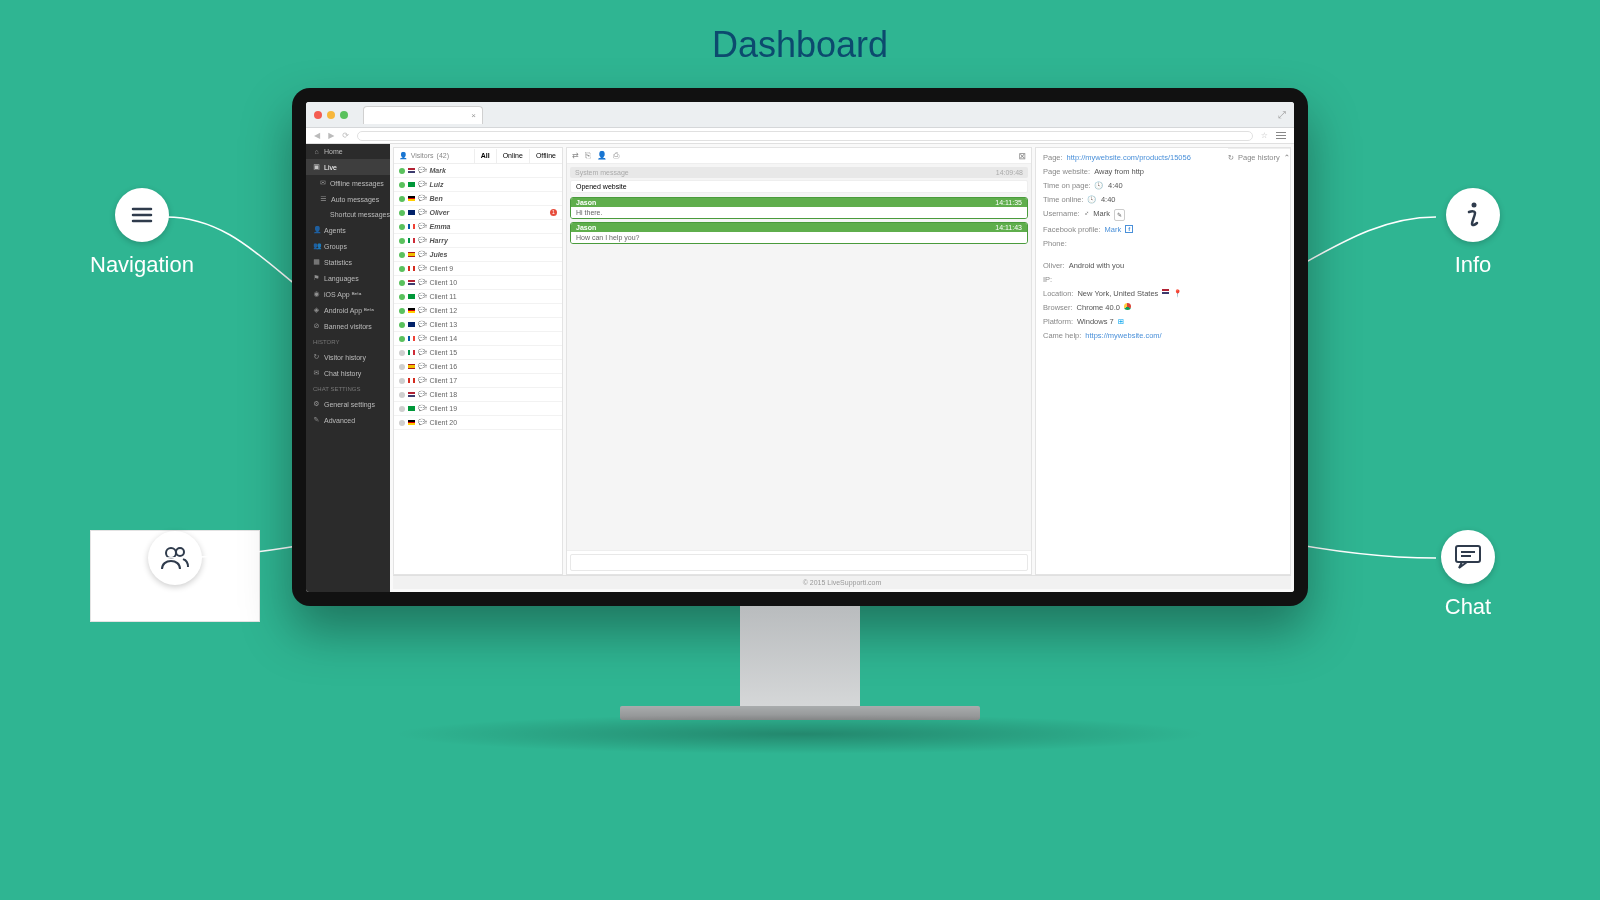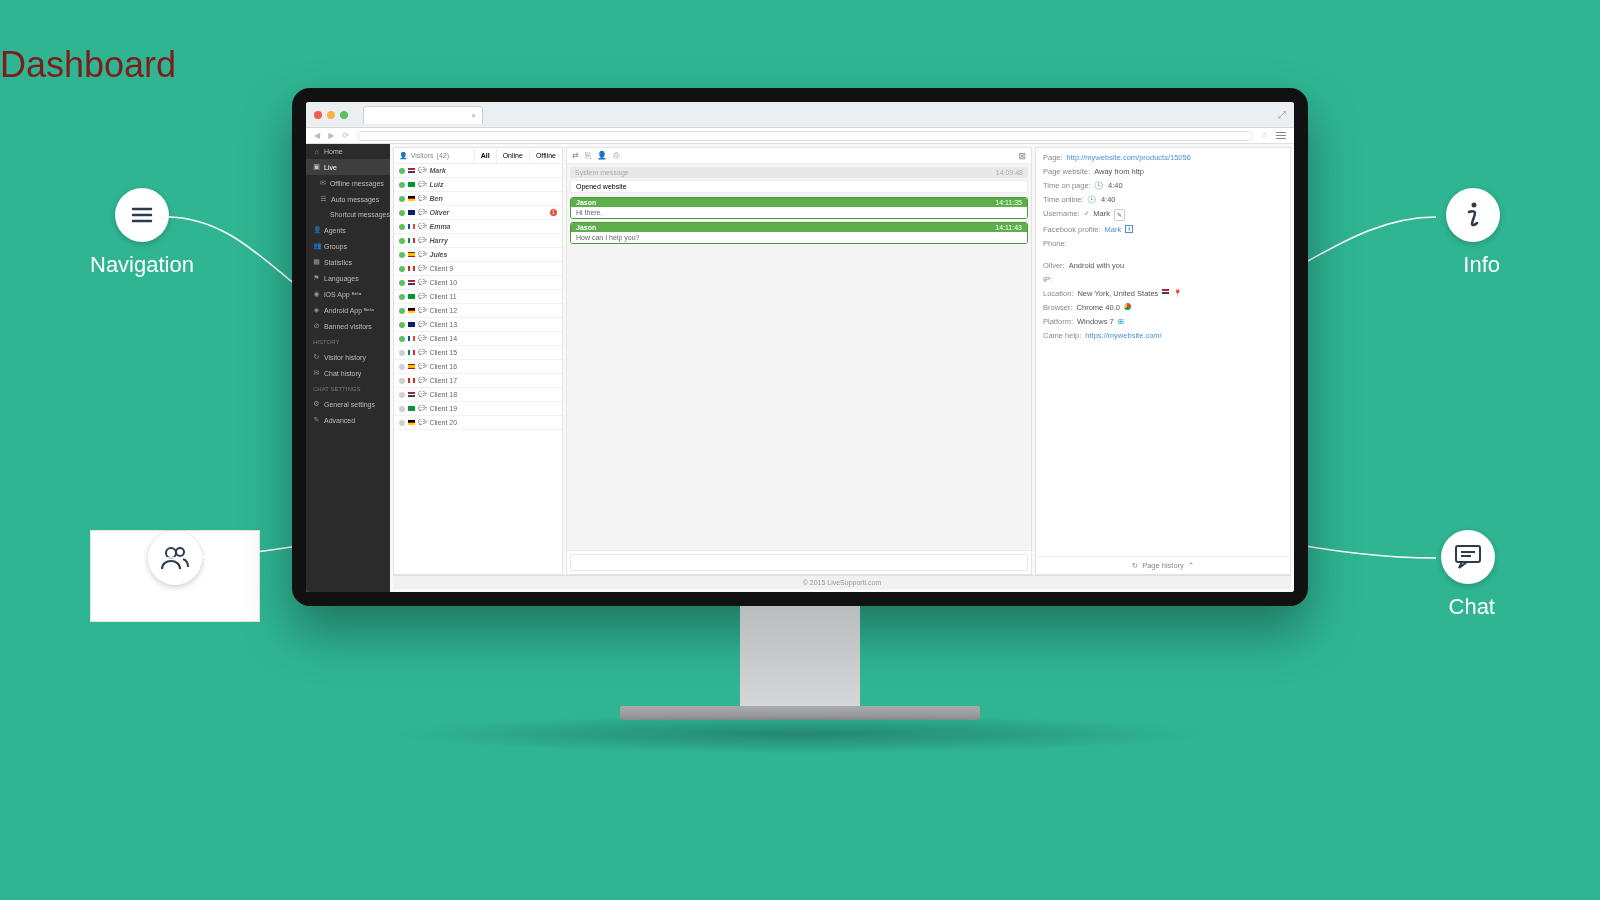--- a/index.html
+++ b/index.html
@@ -1,20 +1,20 @@
 <!DOCTYPE html>
 <html><head>
 <meta charset="utf-8">
 <style>
   * { box-sizing: border-box; margin: 0; padding: 0; font-family: -apple-system, Arial, sans-serif; }
   body { width: 1600px; height: 900px; background: #2fb592; position: relative; overflow: hidden; }
-  .page-title { position: absolute; top: 24px; left: 0; right: 0; color: #7f1d1d; font-size: 36px; font-weight: 300; margin-top: 20px; }
-  
-  
-  .callout { position: absolute; text-align: right; color: #fff; }
+  .page-title { position: absolute; top: 24px; left: 0; right: 0; text-align: center; color: #0c4a6e; font-size: 36px; font-weight: 300; }
+  
+  
+  .callout { position: absolute; text-align: center; color: #fff; }
   .callout-circle { width: 54px; height: 54px; border-radius: 50%; background: #fff; margin: 0 auto 10px; display: flex; align-items: center; justify-content: center; color: #444; box-shadow: 0 2px 6px rgba(0,0,0,.2);}
   .callout-label { font-size: 22px; font-weight: 300; }
   .callout.nav   { top: 188px; left: 90px; }
   .callout.info  { top: 188px; right: 100px; }
   .callout.visitors { top: 530px; left: 90px; }
   .callout.chat  { top: 530px; right: 105px; }
   
   .connector { position:absolute; pointer-events:none; }
 
   
@@ -87,21 +87,21 @@
   .sysmsg .t{margin-left:auto;}
   .openmsg{background:#fff;border:1px solid #eee;padding:2px 5px;border-radius:2px;display:flex;margin-bottom:4px;}
   .msg{border:1px solid #4a9b3c;border-radius:3px;margin-bottom:3px;overflow:hidden;}
   .msg-h{background:#5fae4c;color:#fff;padding:1px 5px;display:flex;font-weight:bold; font-size:7px;}
   .msg-h .t{margin-left:auto;font-weight:normal;}
   .msg-b{background:#fff;padding:2px 5px;color:#666;}
   .chat-input{height:24px;border-top:1px solid #eee;padding:3px;flex-shrink:0;}
   .chat-input .box{width:100%;height:100%;border:1px solid #e8e8e8;border-radius:2px;}
 
   
-  .infocol { width:256px; background:#fff; border:1px solid #e3e3e3; display:flex; flex-direction:column; font-size:7.5px;}
+  .infocol { width:256px; background:#fff; border:1px solid #e3e3e3; display:flex; flex-direction:row; font-size:7.5px;}
   .info-body{flex:1;padding:5px 7px;color:#666;}
   .irow{display:flex;gap:4px;margin-bottom:4px;line-height:10px;}
   .irow .k{color:#888;white-space:nowrap;}
   .irow .v{color:#555;}
   .irow .v.link{color:#4a90d9;}
   .info-foot{border-top:1px solid #eee;height:18px;display:flex;align-items:center;justify-content:center;gap:4px;color:#888;font-size:7.5px;flex-shrink:0;}
 
   .footer{height:14px;background:#f1f1f1;border-top:1px solid #e0e0e0;color:#999;font-size:7px;display:flex;align-items:center;justify-content:center;flex-shrink:0;margin-top:auto;}
   .flag{display:inline-block;width:7px;height:5px;background:#ccc;vertical-align:middle;}
   .flag.us{background:linear-gradient(#b22234 33%,#fff 33% 66%, #3c3b6e 66%);}

